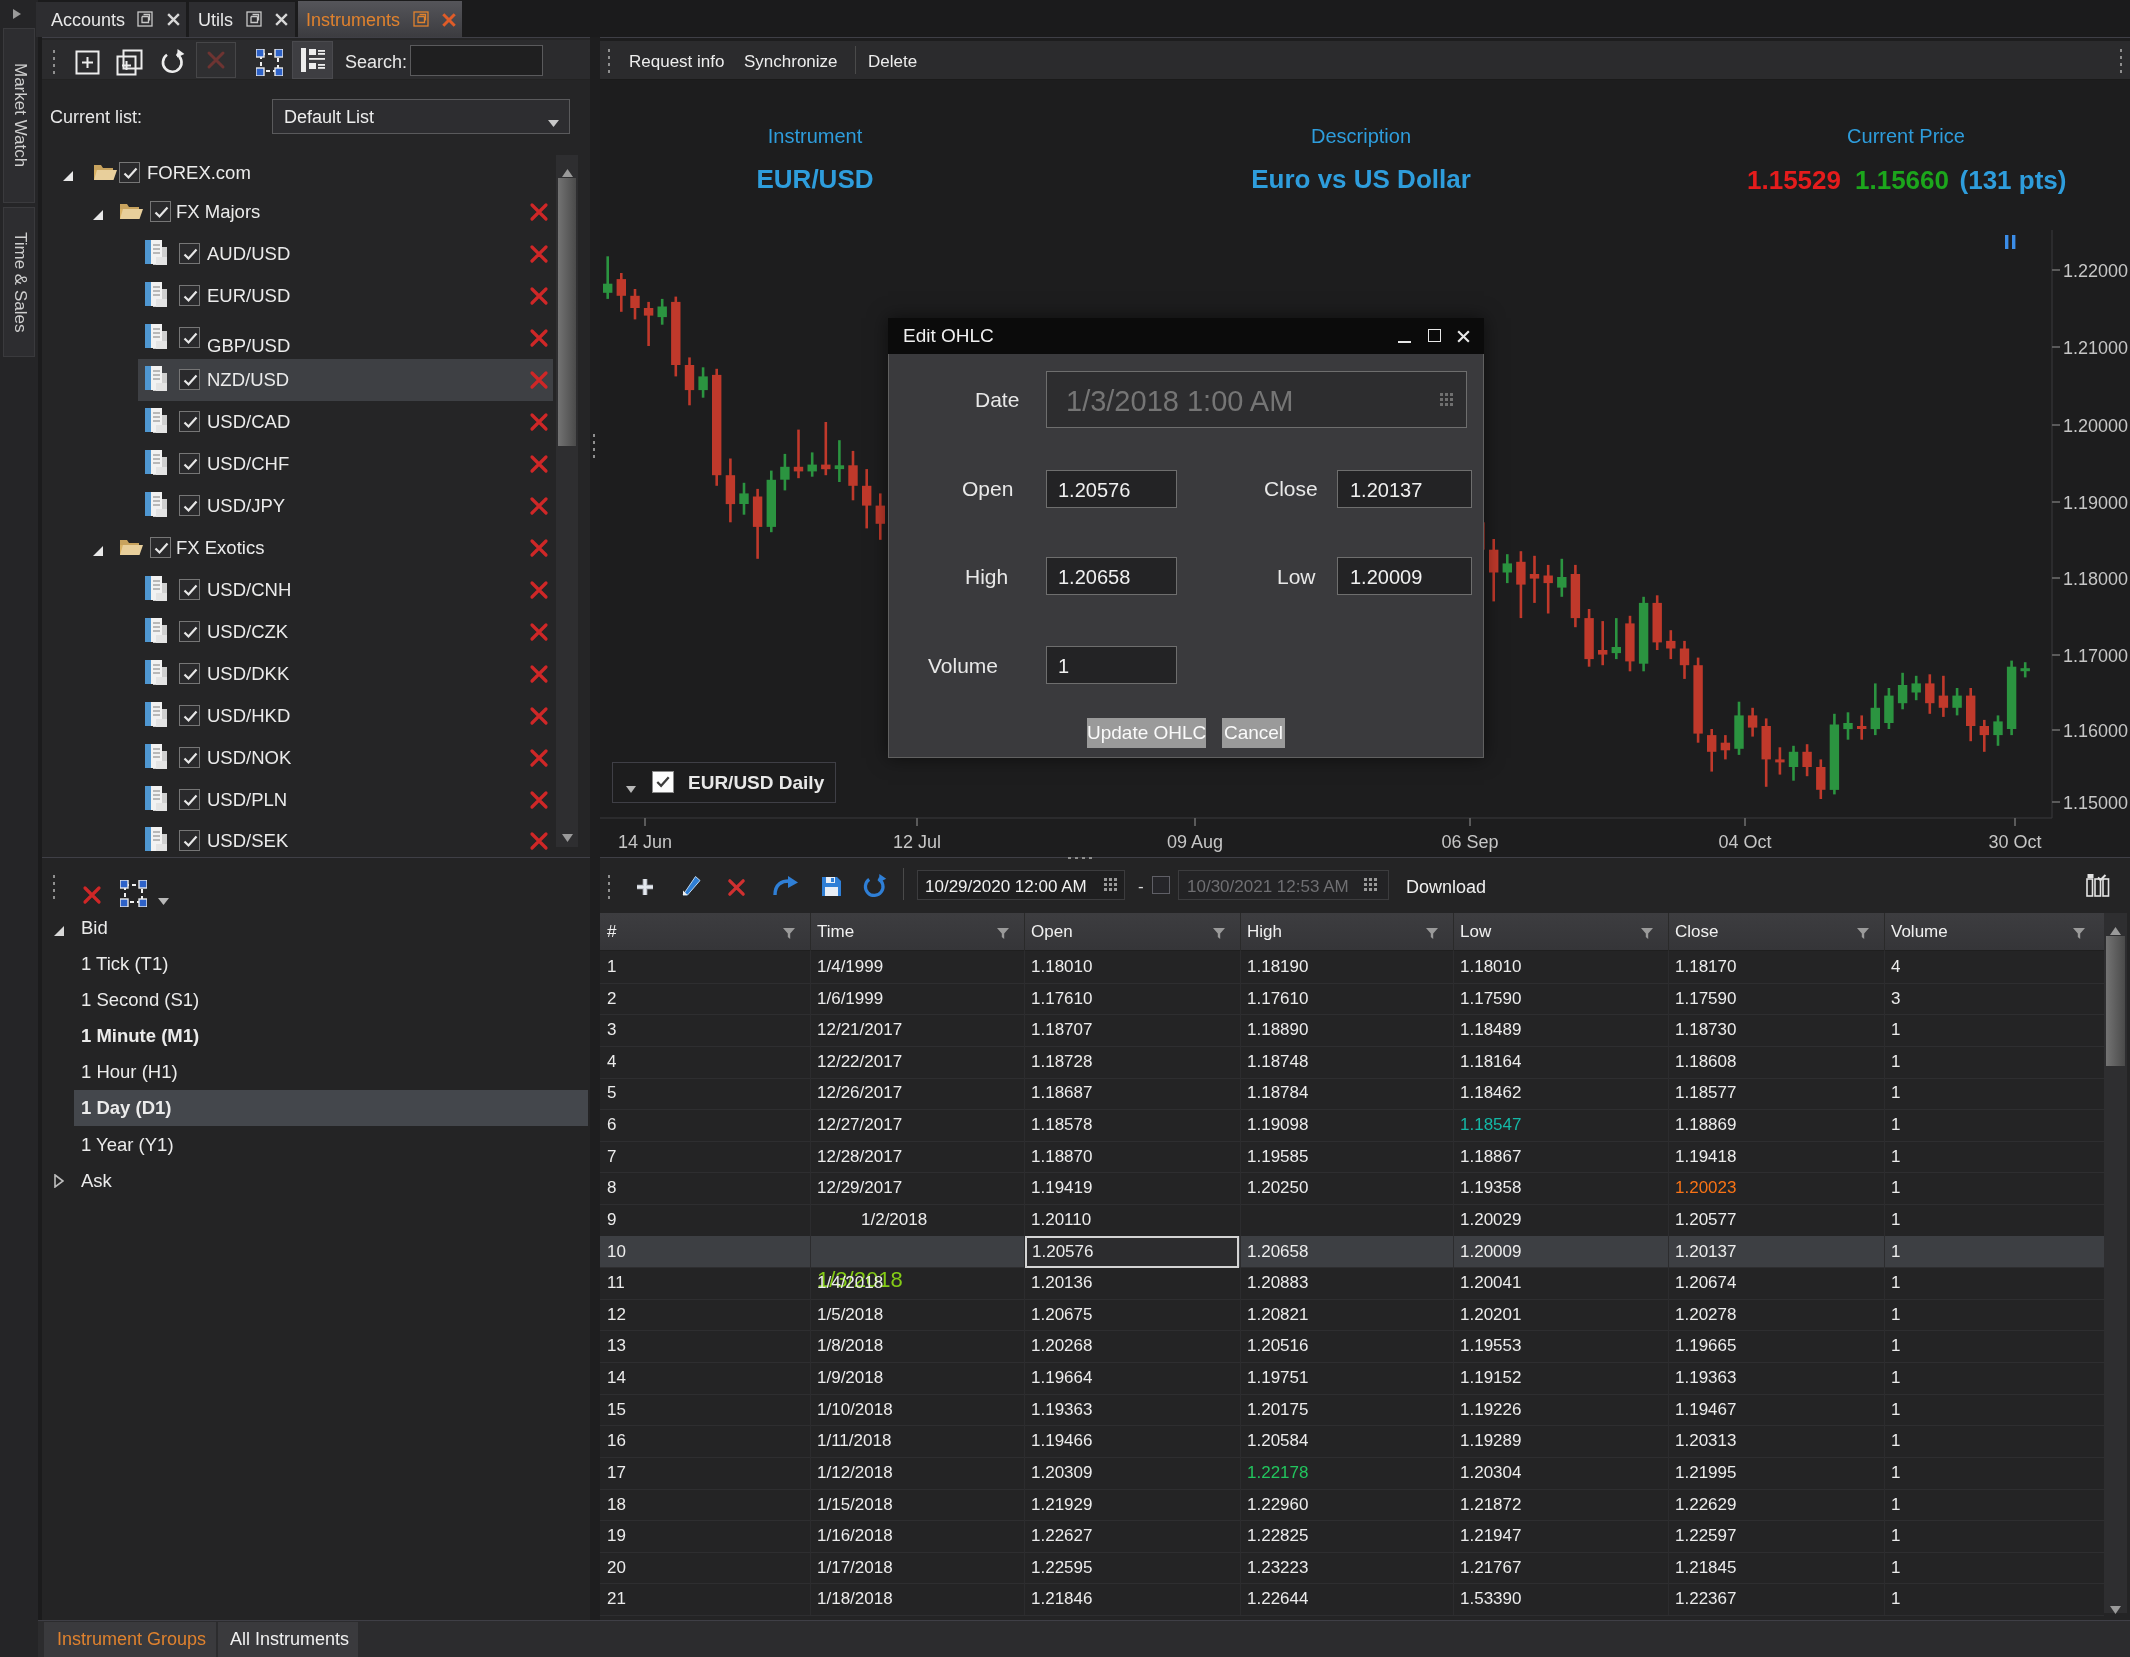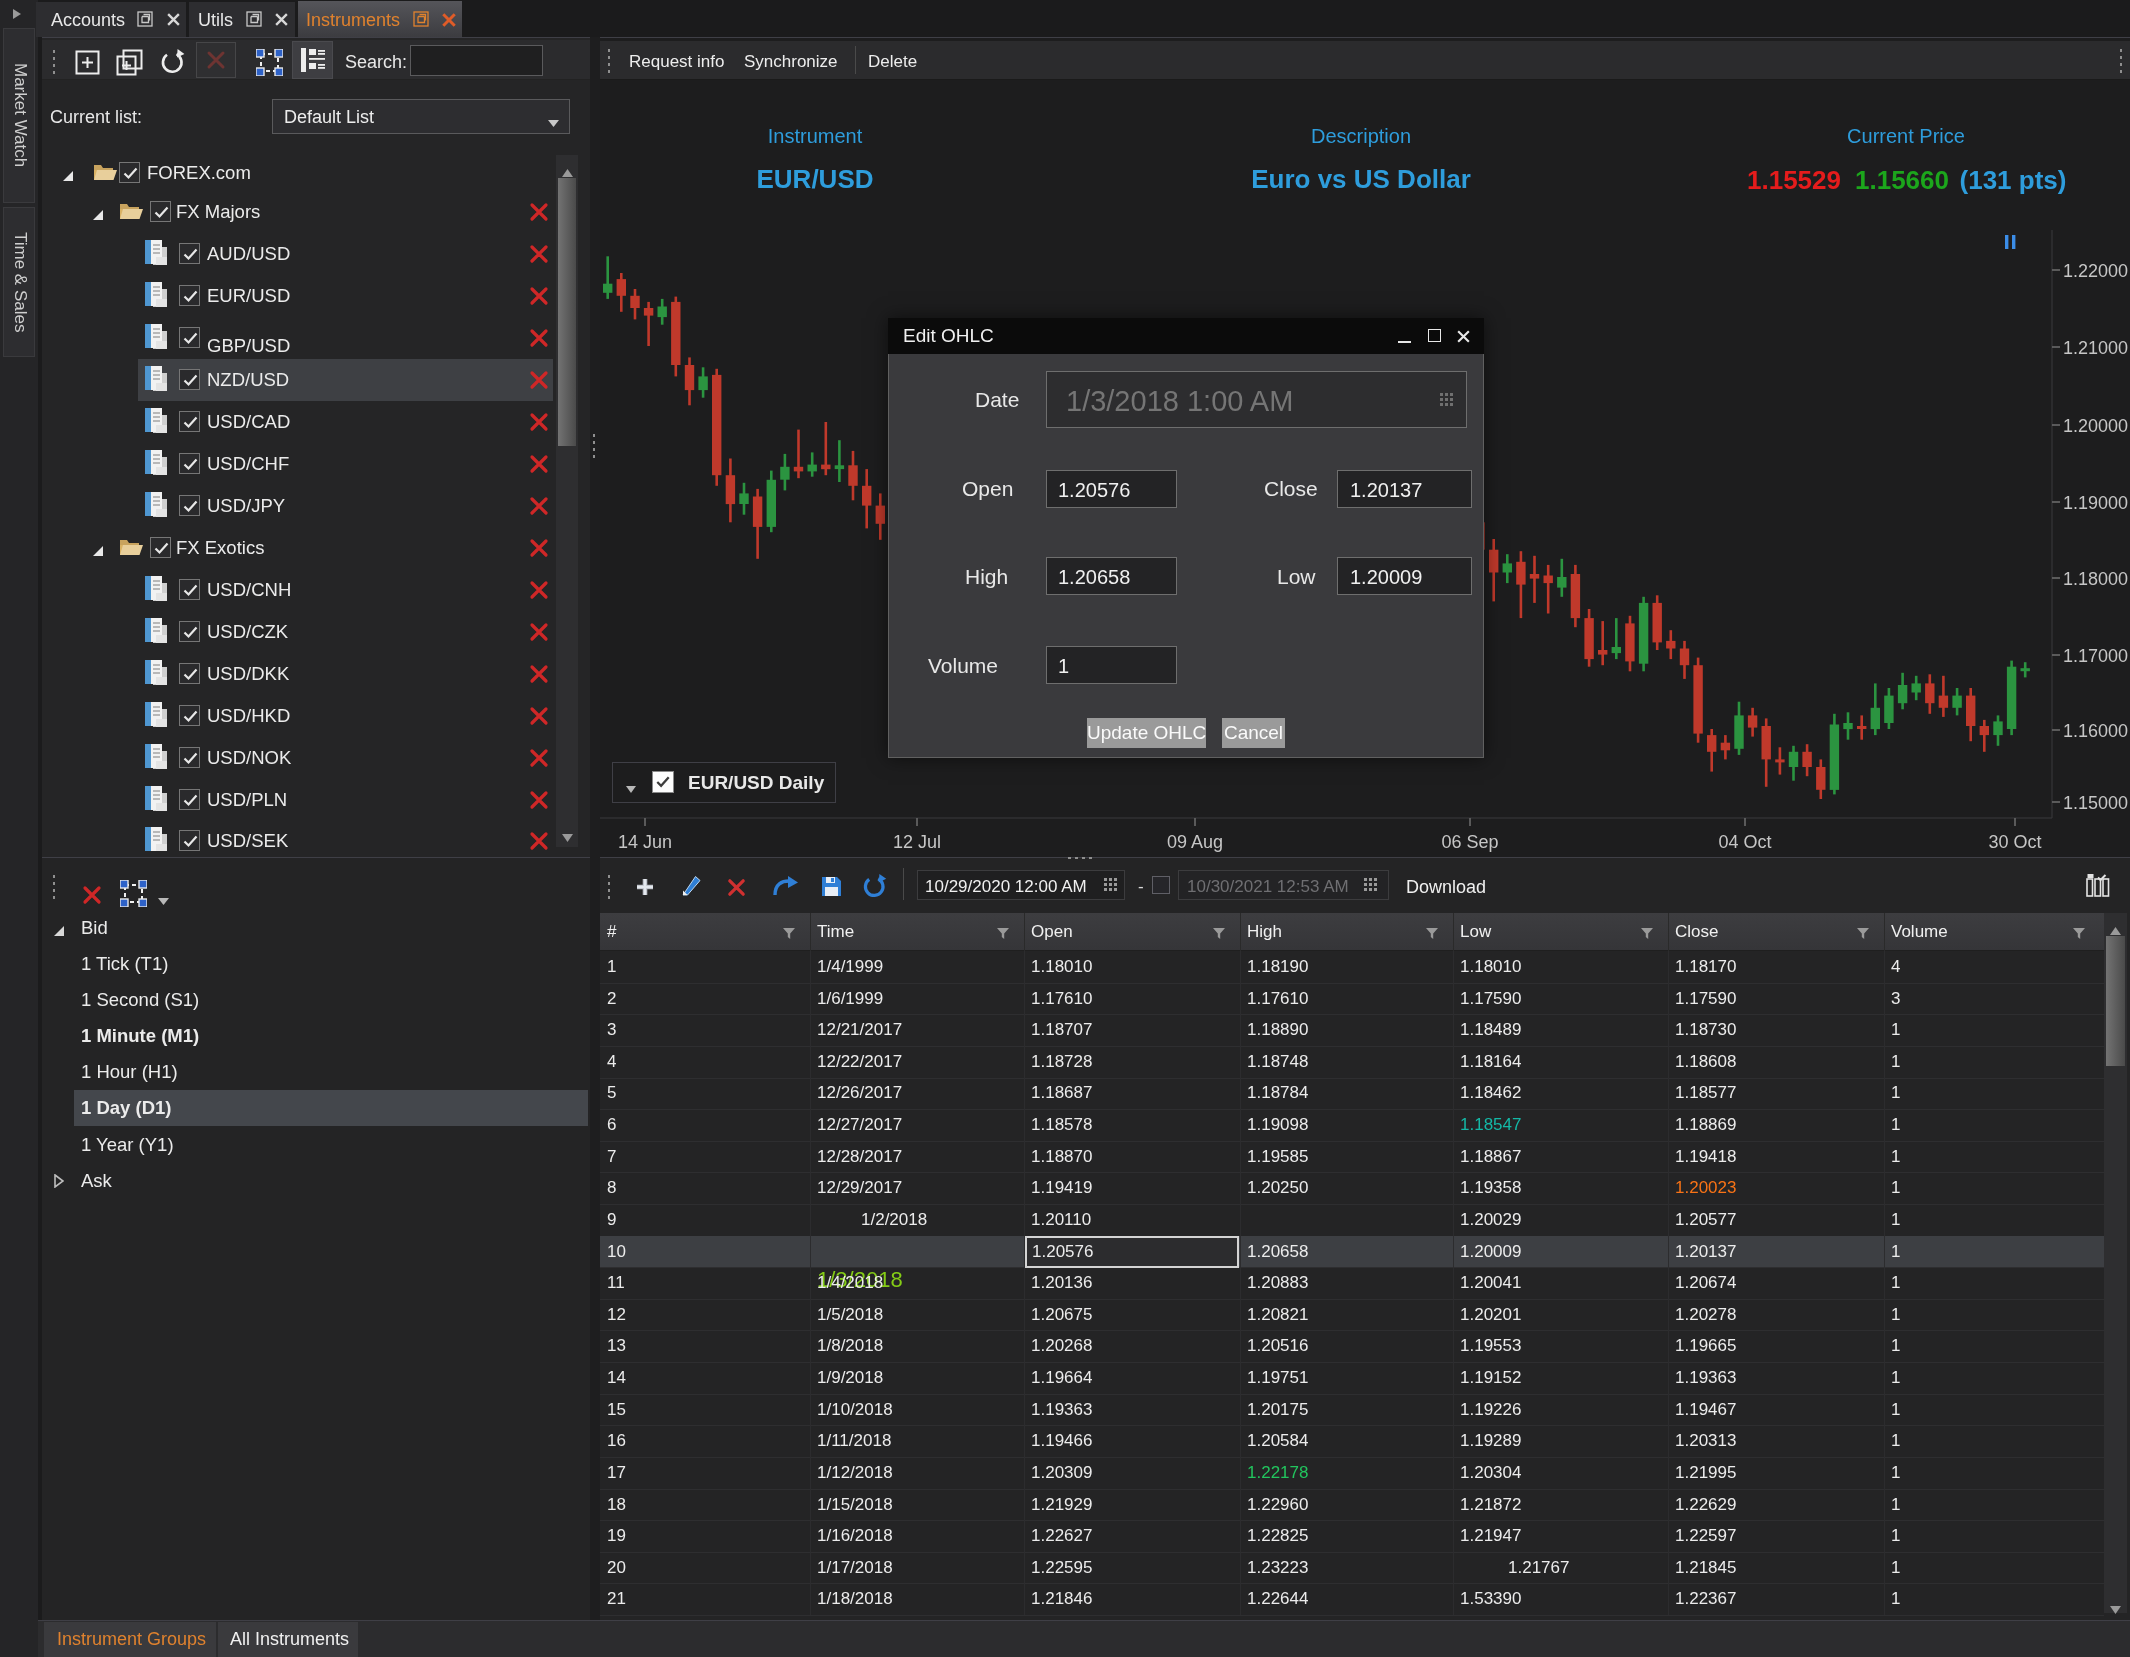--- a/index.html
+++ b/index.html
@@ -1003,21 +1003,21 @@
 <div style="position:absolute;left:1031px;top:1526.1599999999999px;font-size:17px;color:#ececec;font-weight:normal;white-space:nowrap;">1.22627</div>
 <div style="position:absolute;left:1247px;top:1526.1599999999999px;font-size:17px;color:#ececec;font-weight:normal;white-space:nowrap;">1.22825</div>
 <div style="position:absolute;left:1460px;top:1526.1599999999999px;font-size:17px;color:#ececec;font-weight:normal;white-space:nowrap;">1.21947</div>
 <div style="position:absolute;left:1675px;top:1526.1599999999999px;font-size:17px;color:#ececec;font-weight:normal;white-space:nowrap;">1.22597</div>
 <div style="position:absolute;left:1891px;top:1526.1599999999999px;font-size:17px;color:#ececec;font-weight:normal;white-space:nowrap;">1</div>
 <div style="position:absolute;left:600px;top:1551.8px;width:1504px;height:1px;background:#2e2e30;"></div>
 <div style="position:absolute;left:607px;top:1557.78px;font-size:17px;color:#ececec;font-weight:normal;white-space:nowrap;">20</div>
 <div style="position:absolute;left:817px;top:1557.78px;font-size:17px;color:#ececec;font-weight:normal;white-space:nowrap;">1/17/2018</div>
 <div style="position:absolute;left:1031px;top:1557.78px;font-size:17px;color:#ececec;font-weight:normal;white-space:nowrap;">1.22595</div>
 <div style="position:absolute;left:1247px;top:1557.78px;font-size:17px;color:#ececec;font-weight:normal;white-space:nowrap;">1.23223</div>
-<div style="position:absolute;left:1460px;top:1557.78px;font-size:17px;color:#ececec;font-weight:normal;white-space:nowrap;margin-left:48px;">1.21767</div>
+<div style="position:absolute;left:1460px;top:1557.78px;font-size:17px;color:#ececec;font-weight:normal;white-space:nowrap;">1.21767</div>
 <div style="position:absolute;left:1675px;top:1557.78px;font-size:17px;color:#ececec;font-weight:normal;white-space:nowrap;">1.21845</div>
 <div style="position:absolute;left:1891px;top:1557.78px;font-size:17px;color:#ececec;font-weight:normal;white-space:nowrap;">1</div>
 <div style="position:absolute;left:600px;top:1583.4px;width:1504px;height:1px;background:#2e2e30;"></div>
 <div style="position:absolute;left:607px;top:1589.4px;font-size:17px;color:#ececec;font-weight:normal;white-space:nowrap;">21</div>
 <div style="position:absolute;left:817px;top:1589.4px;font-size:17px;color:#ececec;font-weight:normal;white-space:nowrap;">1/18/2018</div>
 <div style="position:absolute;left:1031px;top:1589.4px;font-size:17px;color:#ececec;font-weight:normal;white-space:nowrap;">1.21846</div>
 <div style="position:absolute;left:1247px;top:1589.4px;font-size:17px;color:#ececec;font-weight:normal;white-space:nowrap;">1.22644</div>
 <div style="position:absolute;left:1460px;top:1589.4px;font-size:17px;color:#ececec;font-weight:normal;white-space:nowrap;">1.53390</div>
 <div style="position:absolute;left:1675px;top:1589.4px;font-size:17px;color:#ececec;font-weight:normal;white-space:nowrap;">1.22367</div>
 <div style="position:absolute;left:1891px;top:1589.4px;font-size:17px;color:#ececec;font-weight:normal;white-space:nowrap;">1</div>

